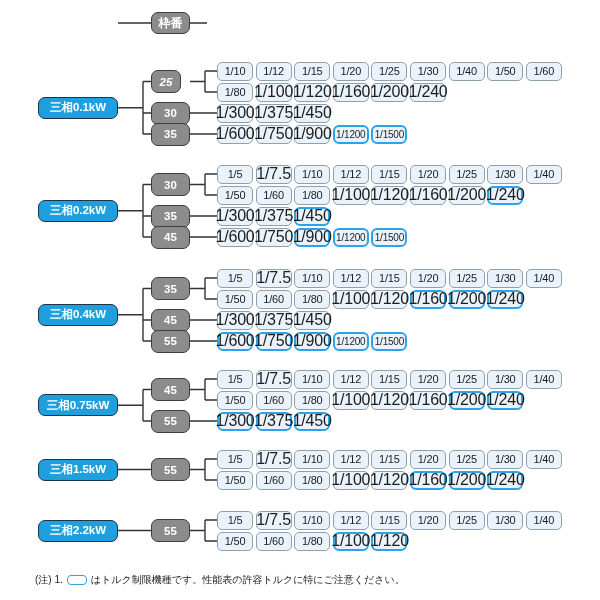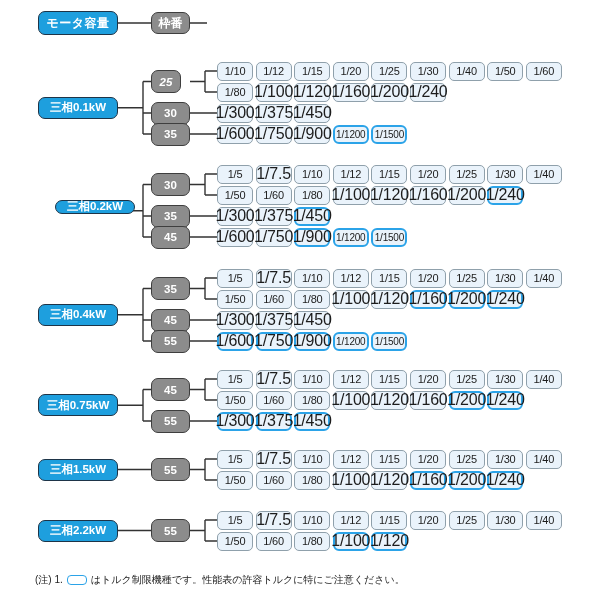--- a/index.html
+++ b/index.html
@@ -57,21 +57,20 @@
   }
 </style>
 </head>
 <body>
 
 <div class="canvas" style="--accent-blue: #1E9FDE; --frame-gray: #8C8C8C; --frame-border: #3E3E3E; --ratio-header-fill: #C6E5F8; --cell-fill: #EAF3FB; --cell-border: #8FA0AB; --limited-border: #2BA3E8; --dark-border: #1E3447; --text-dark: #1C1C1C;">
   <svg id="lines">
       <path d="M118 23L151 23M190 23L207 23M118 107.75L143 107.75M143 81.5L143 134M143 81.5L151 81.5M143 113L151 113M143 134L151 134M190 81.5L205 81.5M205 71L205 92M205 71L217 71M205 92L217 92M190 113L217 113M190 134L217 134M118 210.75L143 210.75M143 184.5L143 237M143 184.5L151 184.5M143 216L151 216M143 237L151 237M190 184.5L205 184.5M205 174L205 195M205 174L217 174M205 195L217 195M190 216L217 216M190 237L217 237M118 314.75L143 314.75M143 288.5L143 341M143 288.5L151 288.5M143 320L151 320M143 341L151 341M190 288.5L205 288.5M205 278L205 299M205 278L217 278M205 299L217 299M190 320L217 320M190 341L217 341M118 405.25L143 405.25M143 389.5L143 421M143 389.5L151 389.5M143 421L151 421M190 389.5L205 389.5M205 379L205 400M205 379L217 379M205 400L217 400M190 421L217 421M118 469.5L151 469.5M190 469.5L205 469.5M205 459L205 480M205 459L217 459M205 480L217 480M118 530.5L151 530.5M190 530.5L205 530.5M205 520L205 541M205 520L217 520M205 541L217 541" stroke="#333333" stroke-width="1.4" fill="none"></path>
     </svg>
 
-  <div class="box hdr-cap">モータ容量</div>
   <div class="box hdr-frame">枠番</div>
 
   <div id="tree">
       <div class="box cap-label" style="left: 38px; top: 96.75px; width: 80px; height: 22px;">三相0.1kW</div>
       <div class="box frame-box" style="left: 151px; top: 70px; width: 30px; height: 23px; font-style: italic;">25</div>
       <div class="box cell" style="left: 217px; top: 61.5px; width: 36px; height: 19px;">1/10</div>
       <div class="box cell" style="left: 255.6px; top: 61.5px; width: 36px; height: 19px;">1/12</div>
       <div class="box cell" style="left: 294.2px; top: 61.5px; width: 36px; height: 19px;">1/15</div>
       <div class="box cell" style="left: 332.8px; top: 61.5px; width: 36px; height: 19px;">1/20</div>
       <div class="box cell" style="left: 371.4px; top: 61.5px; width: 36px; height: 19px;">1/25</div>
@@ -88,21 +87,21 @@
       <div class="box frame-box" style="left: 151px; top: 101.5px; width: 39px; height: 23px;">30</div>
       <div class="box cell s5" style="left: 217px; top: 103.5px; width: 36px; height: 19px;">1/300</div>
       <div class="box cell s5" style="left: 255.6px; top: 103.5px; width: 36px; height: 19px;">1/375</div>
       <div class="box cell s5" style="left: 294.2px; top: 103.5px; width: 36px; height: 19px;">1/450</div>
       <div class="box frame-box" style="left: 151px; top: 122.5px; width: 39px; height: 23px;">35</div>
       <div class="box cell s5" style="left: 217px; top: 124.5px; width: 36px; height: 19px;">1/600</div>
       <div class="box cell s5" style="left: 255.6px; top: 124.5px; width: 36px; height: 19px;">1/750</div>
       <div class="box cell s5" style="left: 294.2px; top: 124.5px; width: 36px; height: 19px;">1/900</div>
       <div class="box cell lim s6" style="left: 332.8px; top: 124.5px; width: 36px; height: 19px;">1/1200</div>
       <div class="box cell lim s6" style="left: 371.4px; top: 124.5px; width: 36px; height: 19px;">1/1500</div>
-      <div class="box cap-label" style="left: 55px; top: 199.75px; width: 80px; height: 14px;">三相0.2kW</div>
+      <div class="box cap-label" style="left: 38px; top: 199.75px; width: 80px; height: 22px;">三相0.2kW</div>
       <div class="box frame-box" style="left: 151px; top: 173px; width: 39px; height: 23px;">30</div>
       <div class="box cell" style="left: 217px; top: 164.5px; width: 36px; height: 19px;">1/5</div>
       <div class="box cell s5" style="left: 255.6px; top: 164.5px; width: 36px; height: 19px;">1/7.5</div>
       <div class="box cell" style="left: 294.2px; top: 164.5px; width: 36px; height: 19px;">1/10</div>
       <div class="box cell" style="left: 332.8px; top: 164.5px; width: 36px; height: 19px;">1/12</div>
       <div class="box cell" style="left: 371.4px; top: 164.5px; width: 36px; height: 19px;">1/15</div>
       <div class="box cell" style="left: 410px; top: 164.5px; width: 36px; height: 19px;">1/20</div>
       <div class="box cell" style="left: 448.6px; top: 164.5px; width: 36px; height: 19px;">1/25</div>
       <div class="box cell" style="left: 487.2px; top: 164.5px; width: 36px; height: 19px;">1/30</div>
       <div class="box cell" style="left: 525.8px; top: 164.5px; width: 36px; height: 19px;">1/40</div>

